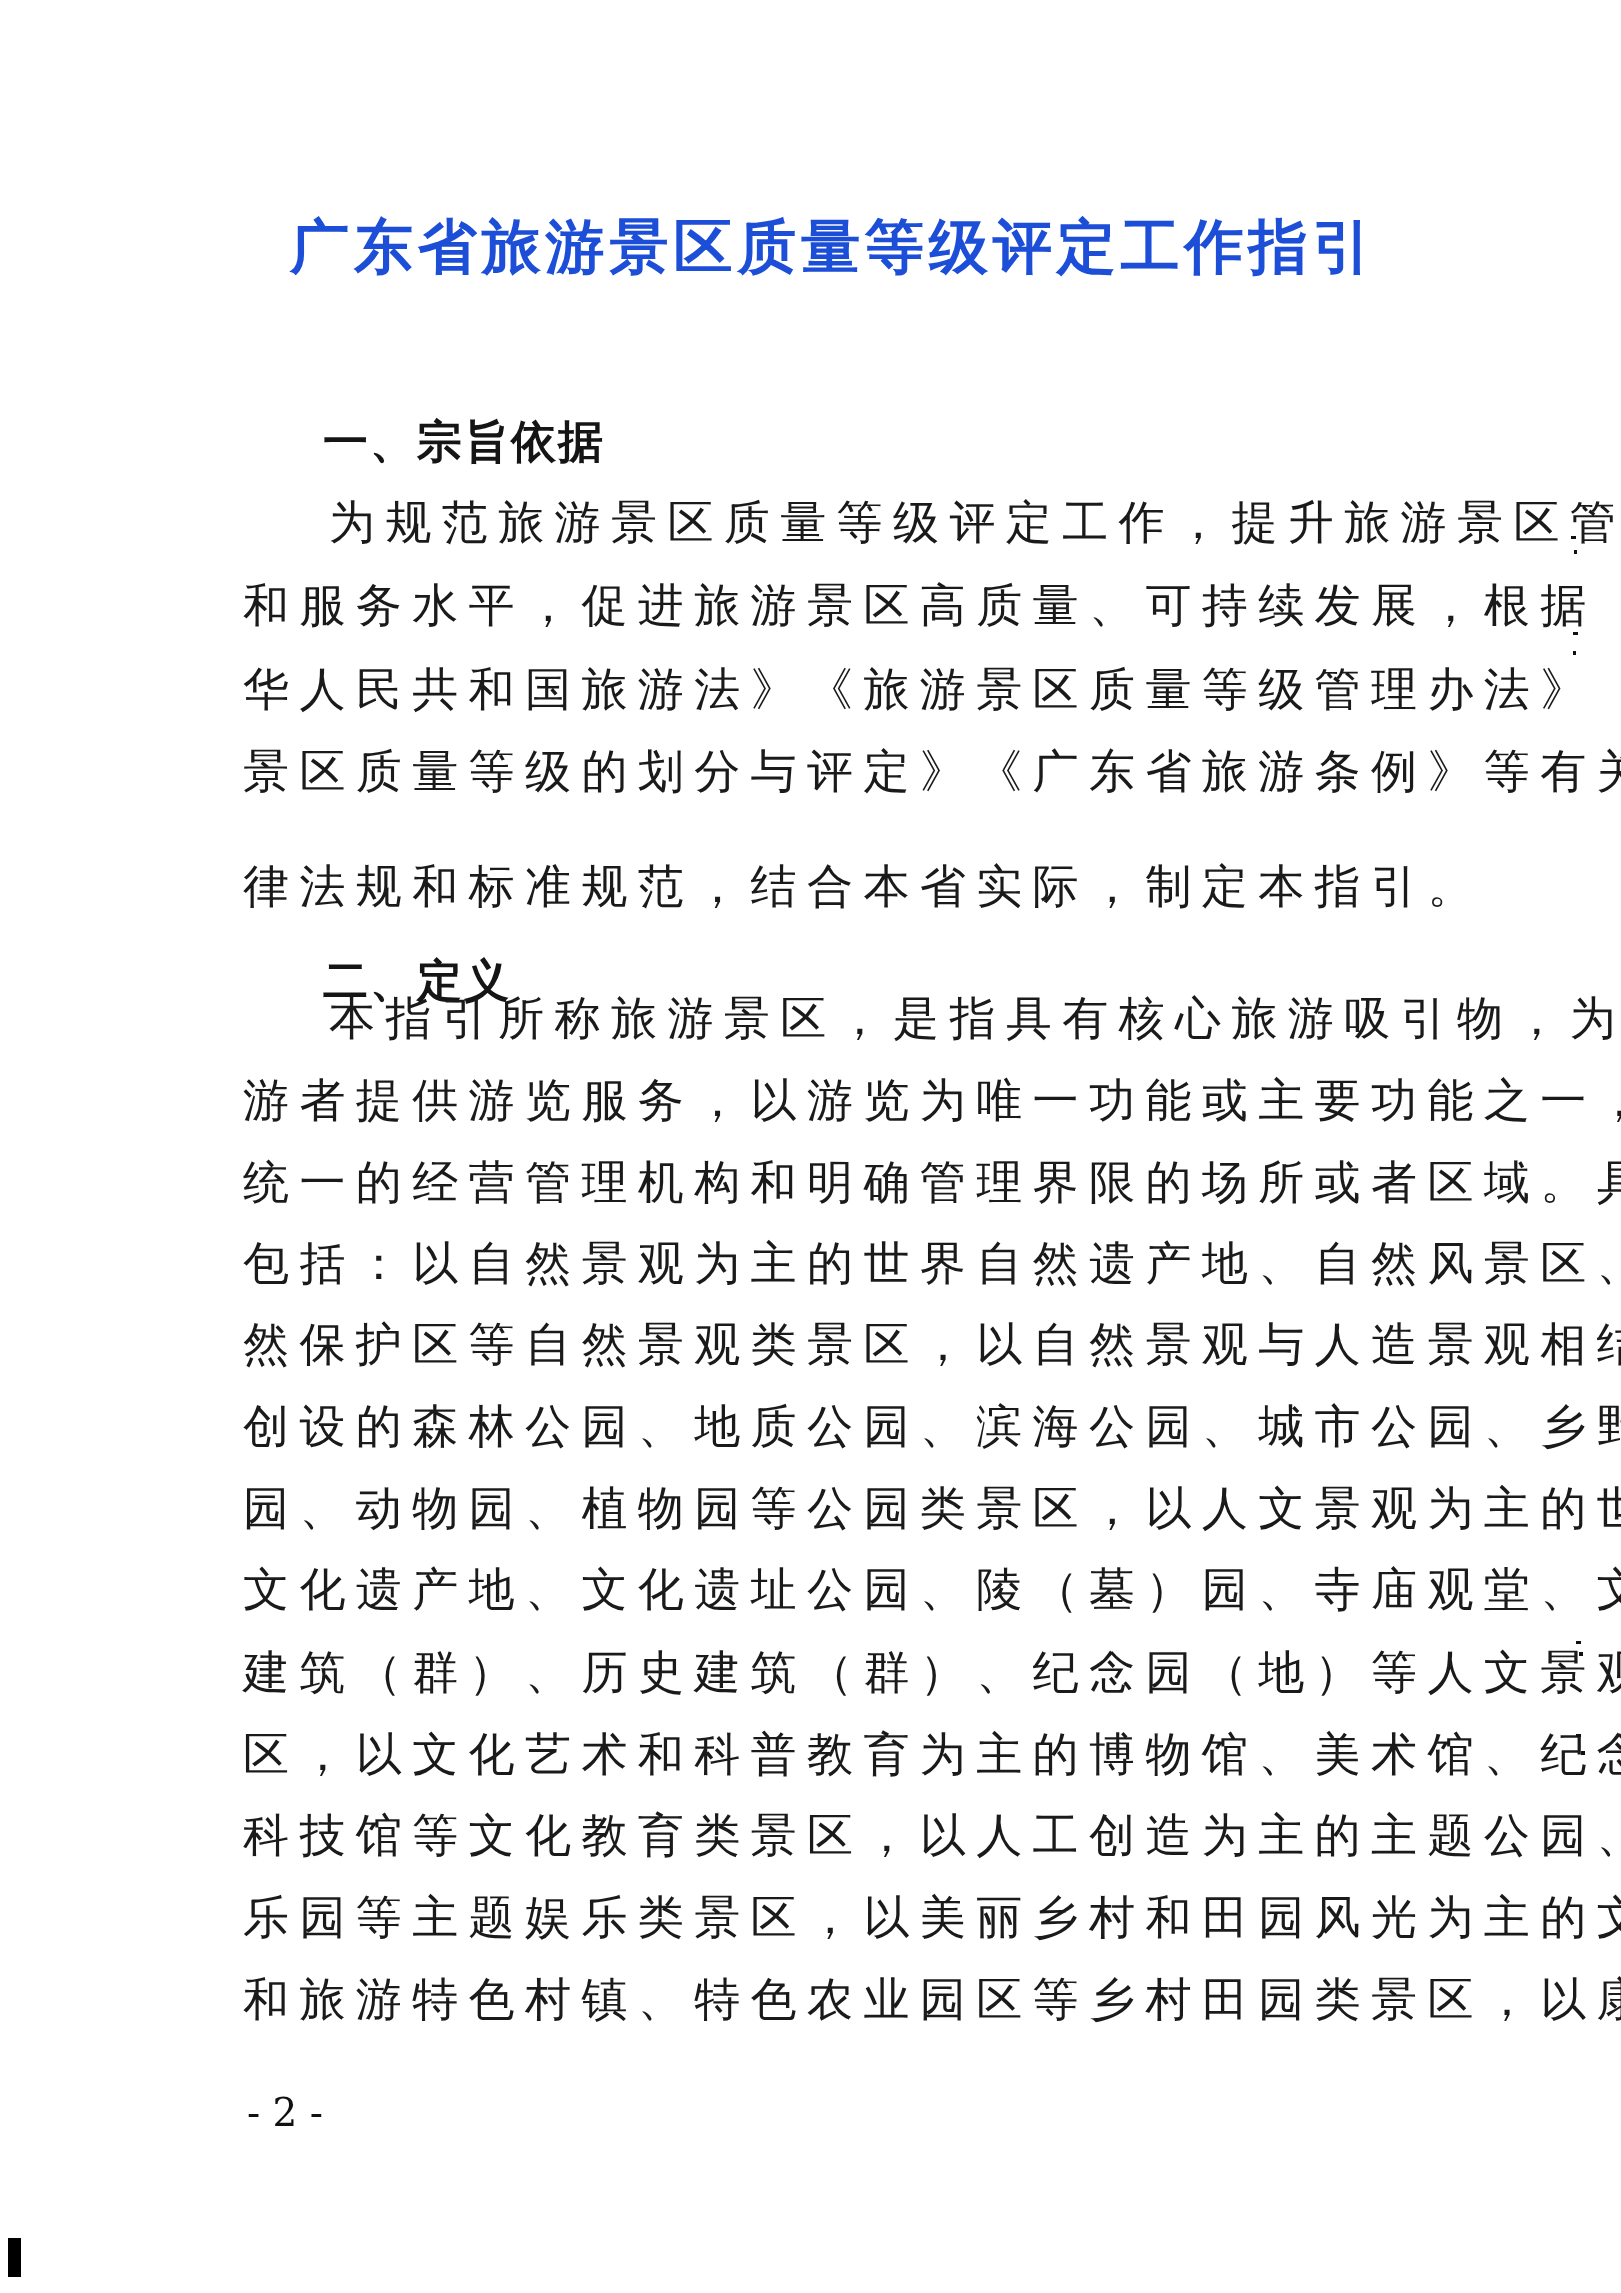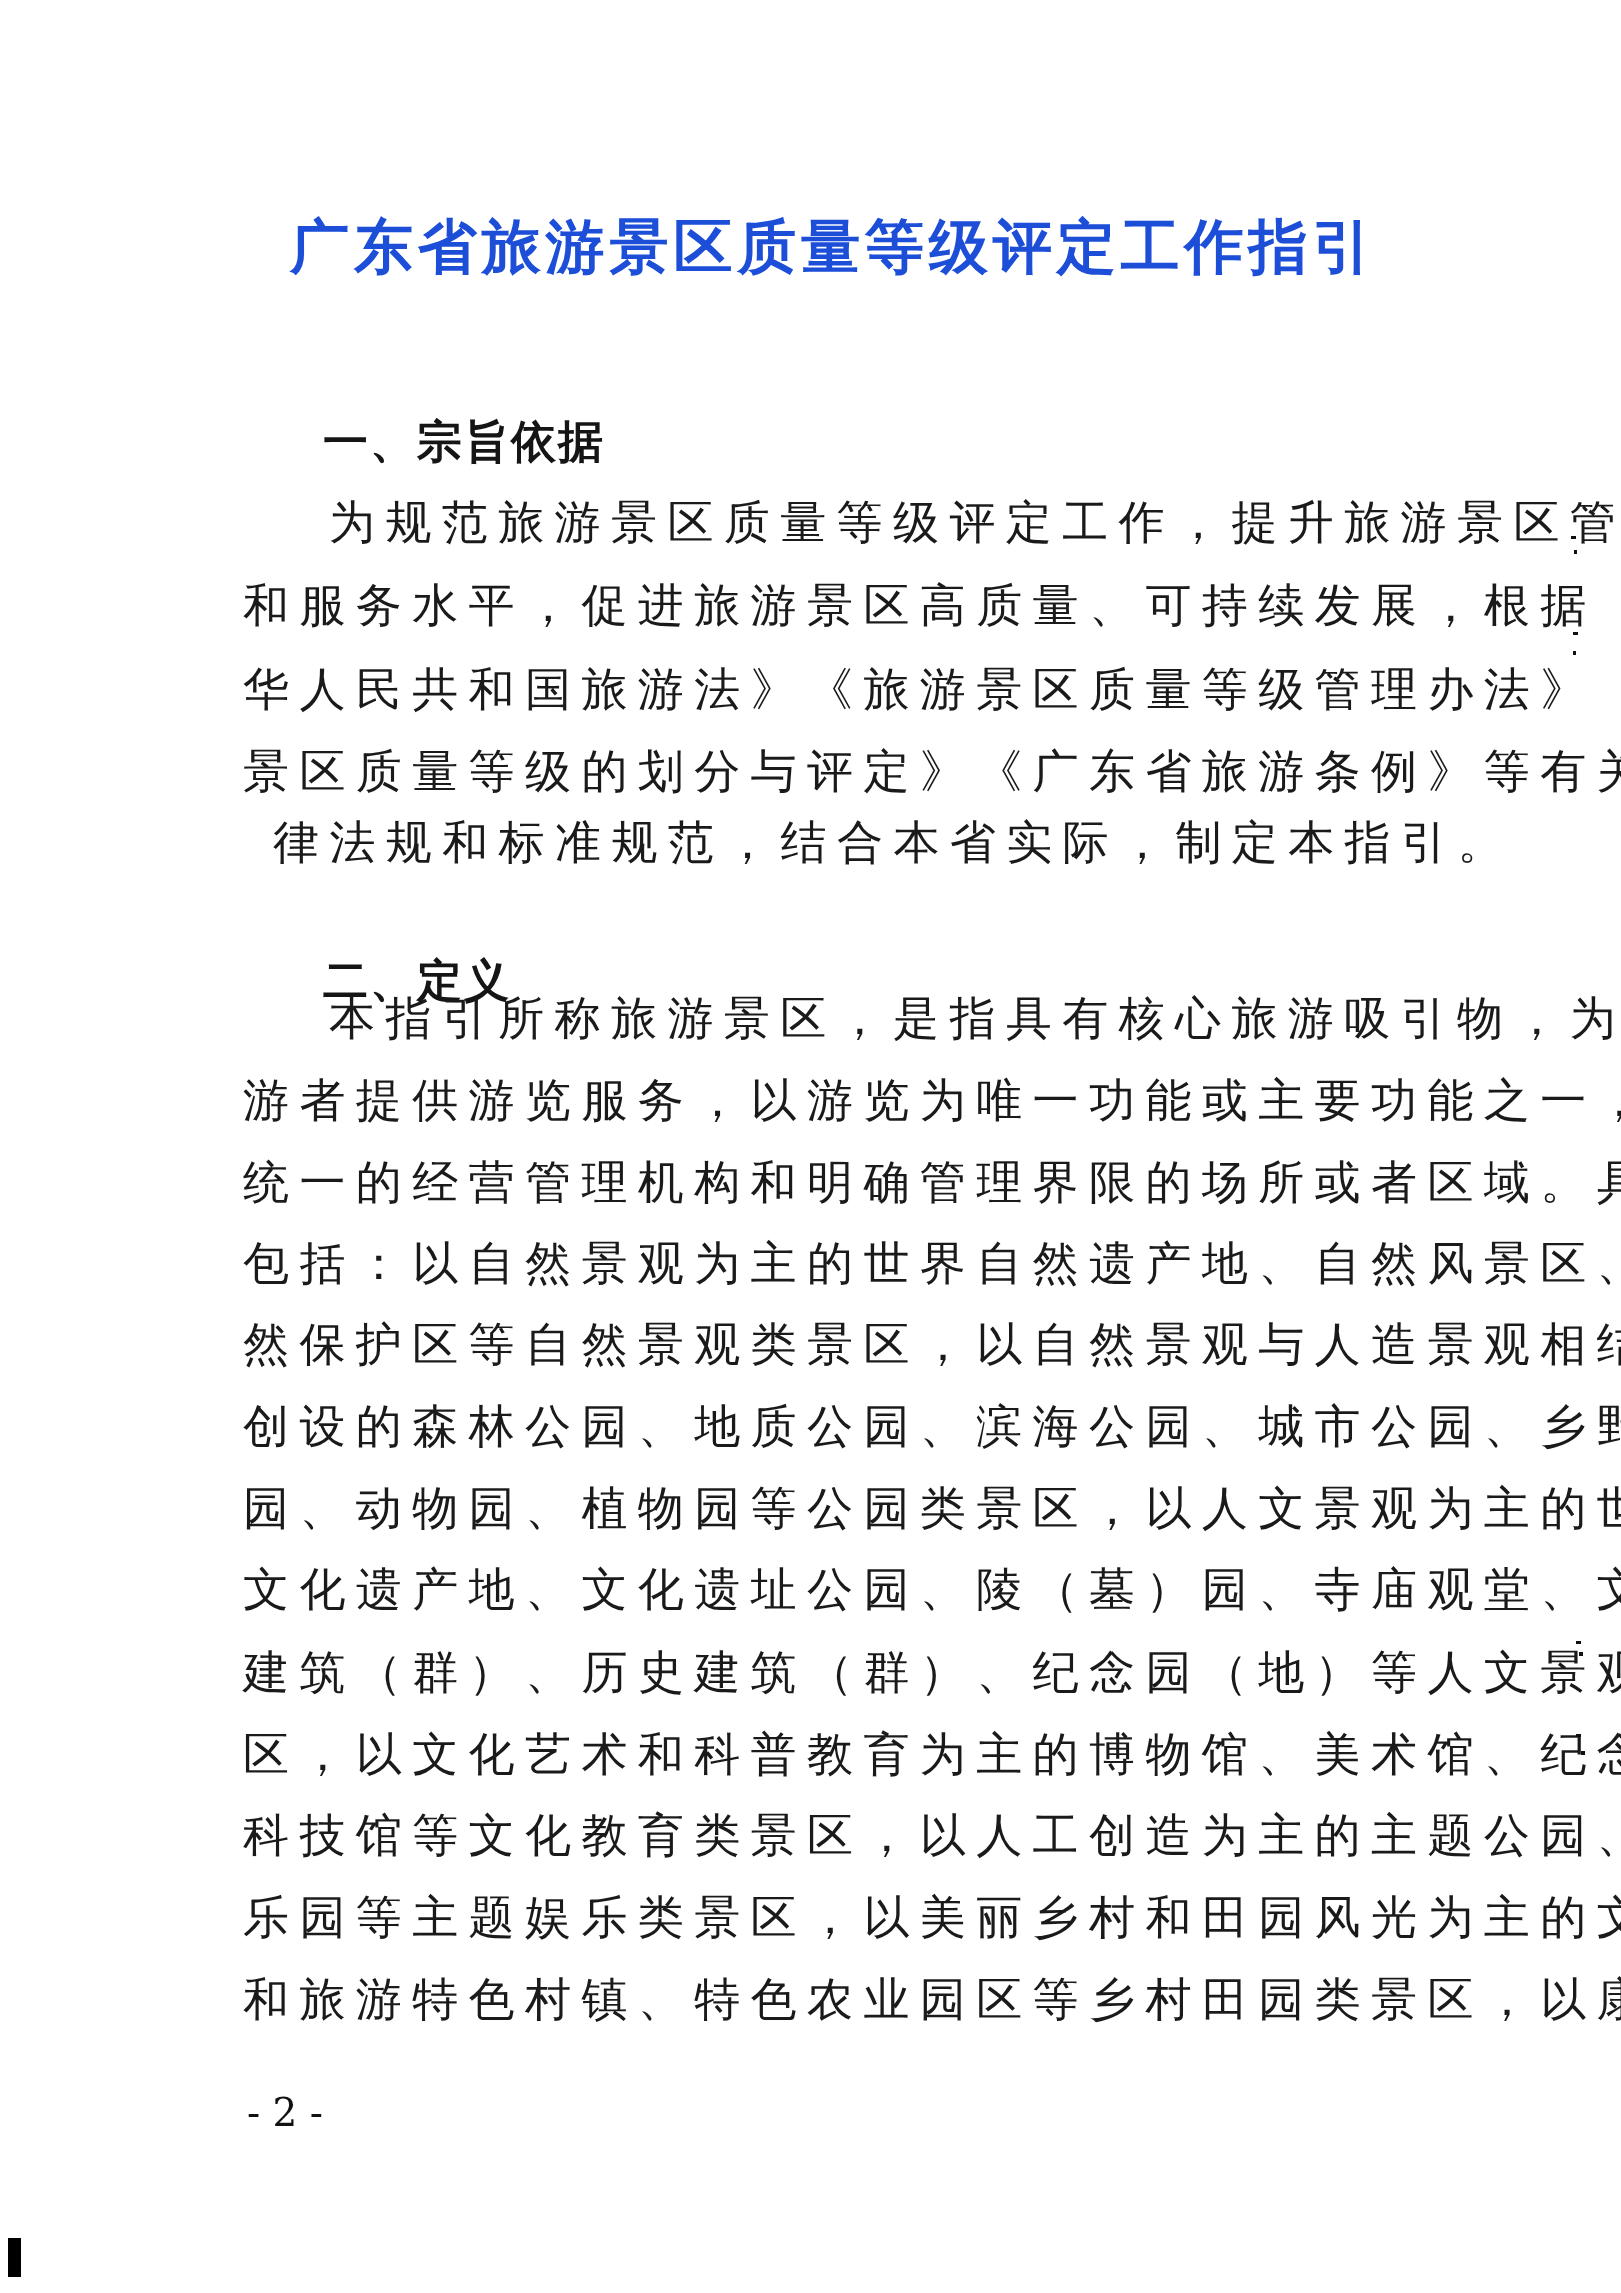--- a/index.html
+++ b/index.html
@@ -37,21 +37,21 @@
 
 <div class="page">
 
   <div class="title">广东省旅游景区质量等级评定工作指引</div>
 
   <div class="heading" style="top:412px;">一、宗旨依据</div>
   <div class="line indent" style="top:493px;">为规范旅游景区质量等级评定工作，提升旅游景区管理</div>
   <div class="line" style="top:576px;">和服务水平，促进旅游景区高质量、可持续发展，根据《中</div>
   <div class="line" style="top:660px;">华人民共和国旅游法》《旅游景区质量等级管理办法》《旅游</div>
   <div class="line" style="top:742px;">景区质量等级的划分与评定》《广东省旅游条例》等有关法</div>
-  <div class="line" style="top:813px;margin-left:30px;">律法规和标准规范，结合本省实际，制定本指引。</div>
+  <div class="line" style="top:857px;">律法规和标准规范，结合本省实际，制定本指引。</div>
 
   <div class="heading" style="top:951px;">二、定义</div>
   <div class="line indent" style="top:989px;">本指引所称旅游景区，是指具有核心旅游吸引物，为旅</div>
   <div class="line" style="top:1071px;">游者提供游览服务，以游览为唯一功能或主要功能之一，有</div>
   <div class="line" style="top:1153px;">统一的经营管理机构和明确管理界限的场所或者区域。具体</div>
   <div class="line" style="top:1234px;">包括：以自然景观为主的世界自然遗产地、自然风景区、自</div>
   <div class="line" style="top:1315px;">然保护区等自然景观类景区，以自然景观与人造景观相结合</div>
   <div class="line" style="top:1397px;">创设的森林公园、地质公园、滨海公园、城市公园、乡野公</div>
   <div class="line" style="top:1479px;">园、动物园、植物园等公园类景区，以人文景观为主的世界</div>
   <div class="line" style="top:1560px;">文化遗产地、文化遗址公园、陵（墓）园、寺庙观堂、文物</div>

